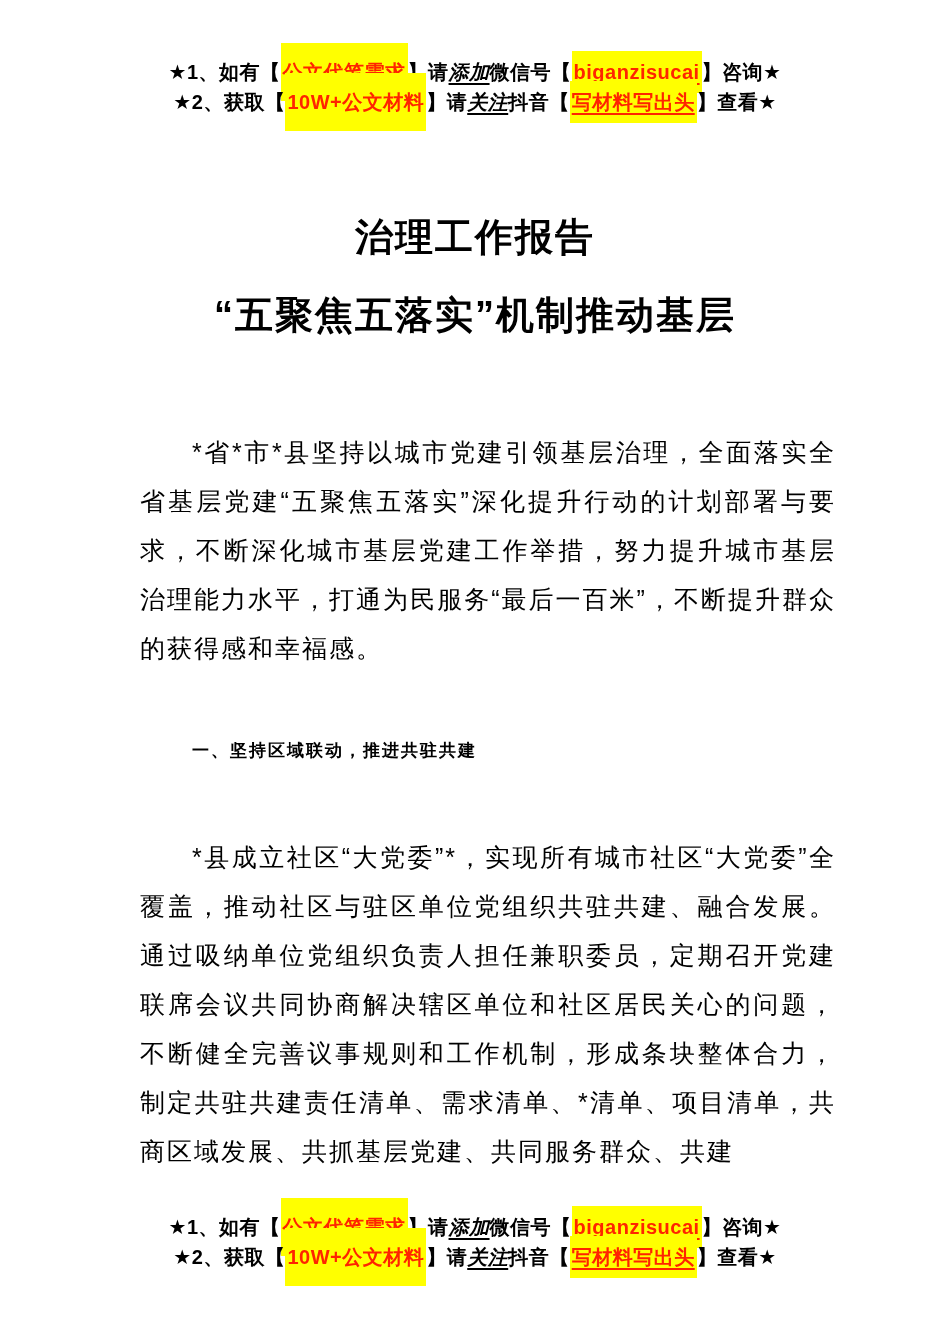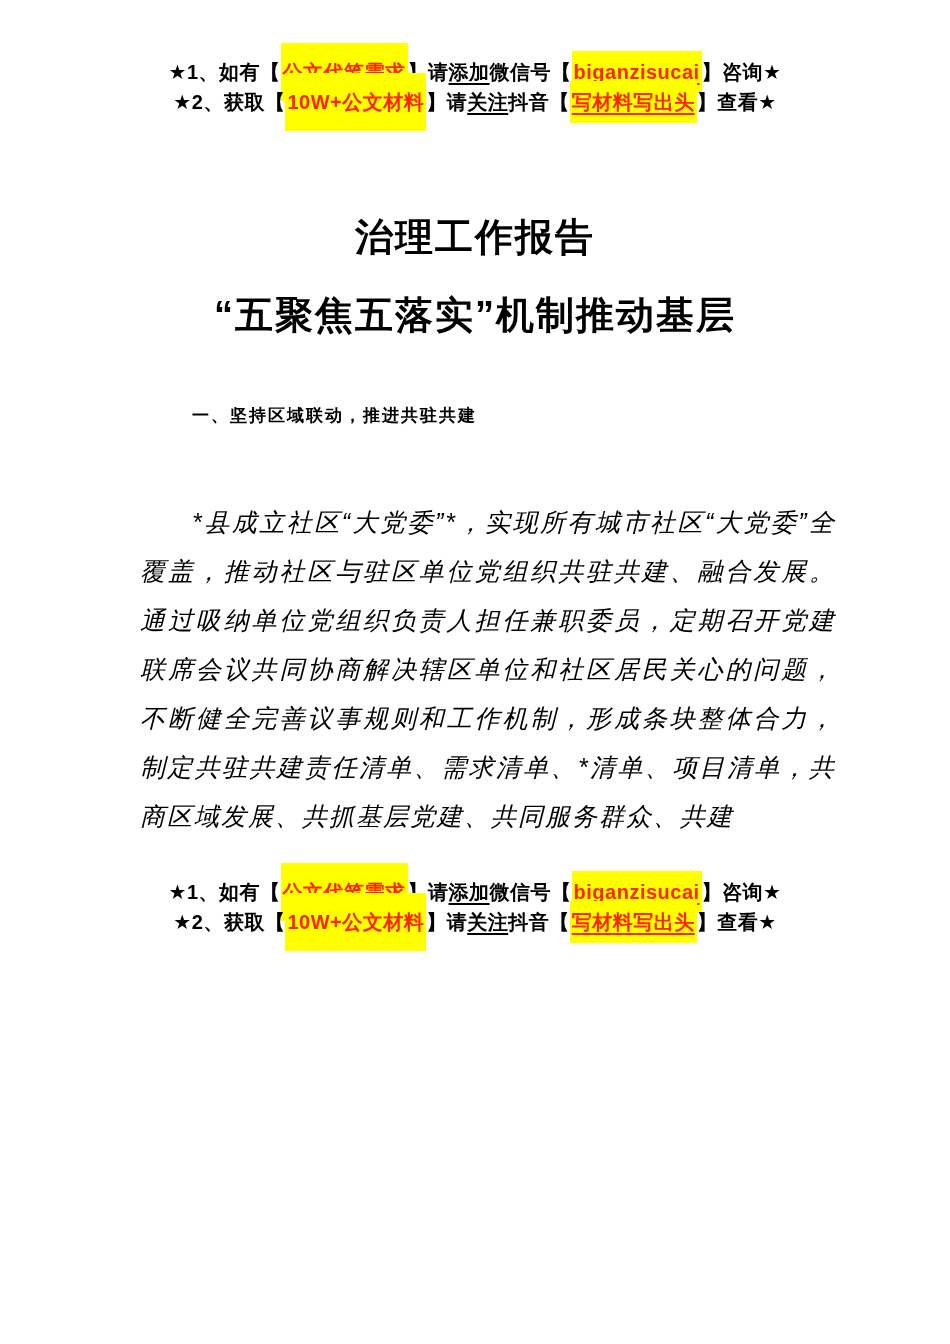--- a/index.html
+++ b/index.html
@@ -32,20 +32,21 @@
     white-space: nowrap;
   }
   .banner-top { padding-top: 57px; }
   .banner-bottom { margin-top: 36px; }
 
   .seg { display: inline; }
   .seg-underline {
     text-decoration: underline;
     text-decoration-thickness: 2px;
     text-underline-offset: 4px;
+    font-style: italic;
   }
   .seg-red-highlight {
     color: var(--red);
     background: var(--yellow);
     padding: 18px 2px;
   }
   .seg-red-highlight-underline {
     color: var(--red);
     background: var(--yellow);
     padding: 10px 2px;
@@ -81,36 +82,37 @@
   }
   .para-intro { margin-top: 90px; }
   .heading-para {
     margin: 53px 0 0 0;
     font-size: 17px;
     line-height: 49px;
     letter-spacing: 2px;
     text-indent: 52px;
     font-weight: 700;
   }
-  .para-section { margin-top: 58px; font-style: italic; }
+  .para-section { margin-top: 58px; }
 </style>
 </head>
 <body>
 
 <div class="page">
 
   <div class="banner banner-top">
     <div class="banner-line"><span class="seg seg-plain">★1、如有【</span><span class="seg seg-red-highlight">公文代笔需求</span><span class="seg seg-plain">】请</span><span class="seg seg-underline">添加</span><span class="seg seg-plain">微信号【</span><span class="seg seg-red-highlight-underline">biganzisucai</span><span class="seg seg-plain">】咨询★</span></div>
     <div class="banner-line"><span class="seg seg-plain">★2、获取【</span><span class="seg seg-red-highlight">10W+公文材料</span><span class="seg seg-plain">】请</span><span class="seg seg-underline">关注</span><span class="seg seg-plain">抖音【</span><span class="seg seg-red-highlight-underline">写材料写出头</span><span class="seg seg-plain">】查看★</span></div>
   </div>
 
   <div class="doc-title doc-title-2">治理工作报告</div>
   <div class="doc-title doc-title-1">“五聚焦五落实”机制推动基层</div>
 
   <div class="content">
+    <p class="body-para para-intro">*省*市*县坚持以城市党建引领基层治理，全面落实全省基层党建“五聚焦五落实”深化提升行动的计划部署与要求，不断深化城市基层党建工作举措，努力提升城市基层治理能力水平，打通为民服务“最后一百米”，不断提升群众的获得感和幸福感。</p>
     <p class="heading-para">一、坚持区域联动，推进共驻共建</p>
     <p class="body-para para-section">*县成立社区“大党委”*，实现所有城市社区“大党委”全覆盖，推动社区与驻区单位党组织共驻共建、融合发展。通过吸纳单位党组织负责人担任兼职委员，定期召开党建联席会议共同协商解决辖区单位和社区居民关心的问题，不断健全完善议事规则和工作机制，形成条块整体合力，制定共驻共建责任清单、需求清单、*清单、项目清单，共商区域发展、共抓基层党建、共同服务群众、共建</p>
   </div>
 
   <div class="banner banner-bottom">
     <div class="banner-line"><span class="seg seg-plain">★1、如有【</span><span class="seg seg-red-highlight">公文代笔需求</span><span class="seg seg-plain">】请</span><span class="seg seg-underline">添加</span><span class="seg seg-plain">微信号【</span><span class="seg seg-red-highlight-underline">biganzisucai</span><span class="seg seg-plain">】咨询★</span></div>
     <div class="banner-line"><span class="seg seg-plain">★2、获取【</span><span class="seg seg-red-highlight">10W+公文材料</span><span class="seg seg-plain">】请</span><span class="seg seg-underline">关注</span><span class="seg seg-plain">抖音【</span><span class="seg seg-red-highlight-underline">写材料写出头</span><span class="seg seg-plain">】查看★</span></div>
   </div>
 
 </div>

